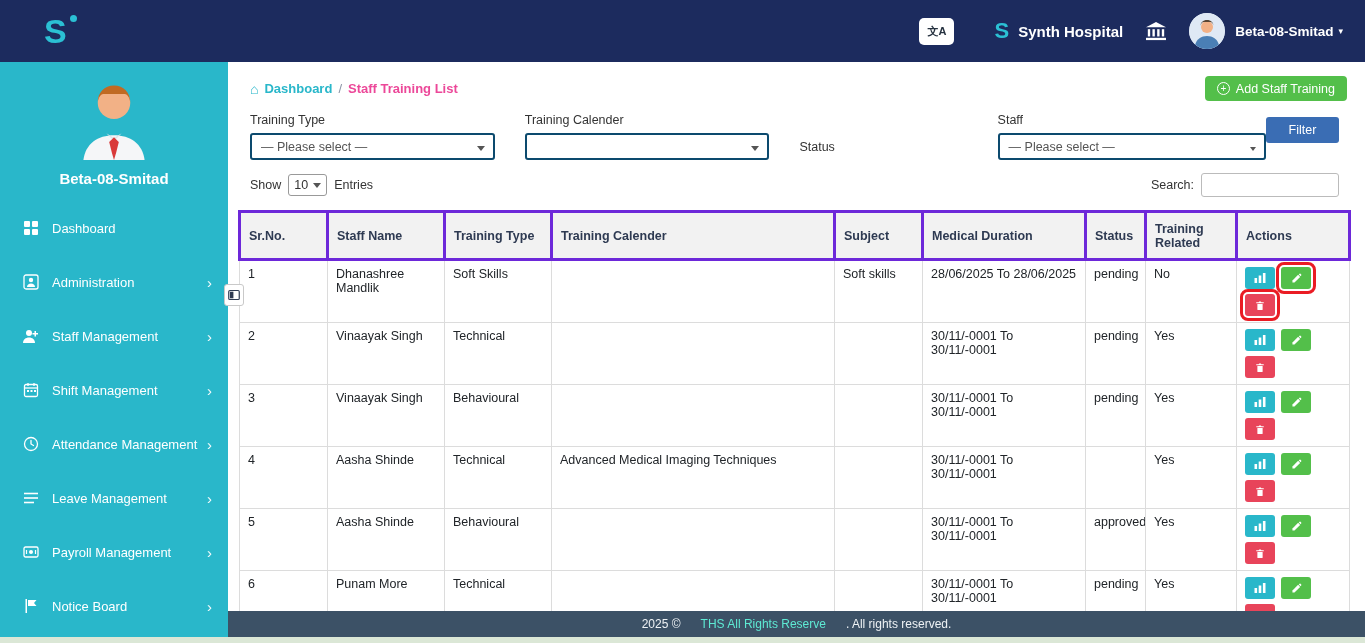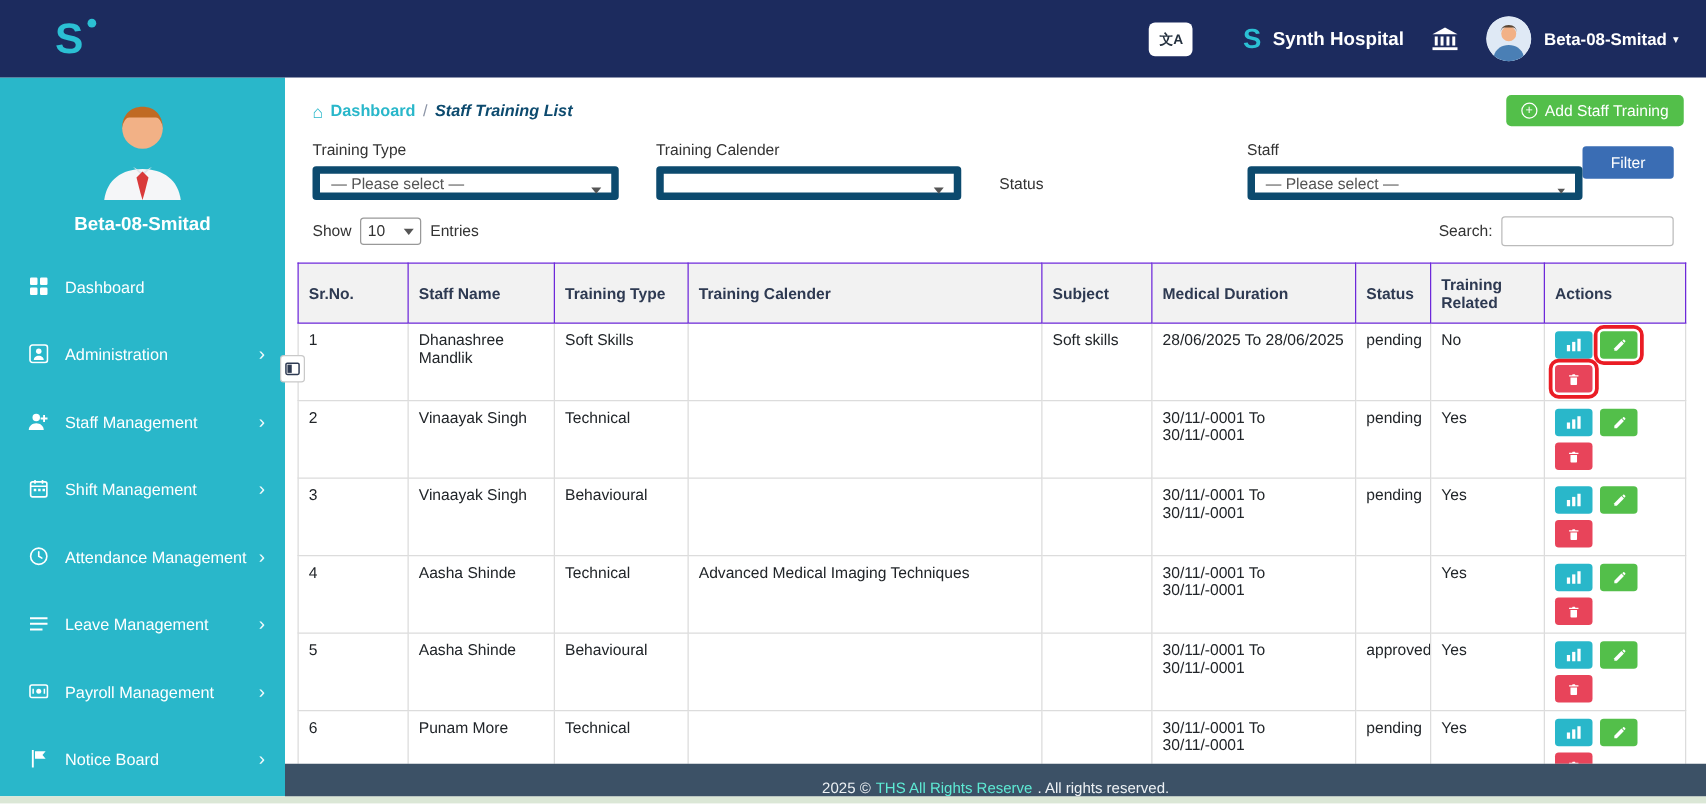--- a/index.html
+++ b/index.html
@@ -34,67 +34,67 @@
   .s-icon svg { display:block; }
   .chev { margin-left:auto; font-size:15px; opacity:.95; line-height:1; }
 
   
   .main { position:absolute; left:228px; top:62px; right:0; height:549px; background:#fff; overflow:hidden; }
   .crumb-row { display:flex; align-items:center; padding:14px 18px 8px 22px; }
   .breadcrumb { font-size:13px; display:flex; align-items:center; gap:6px; }
   .bc-home { color:#29b7ca; font-size:14px; }
   .bc-link { color:#29b7ca; font-weight:bold; cursor:pointer; }
   .bc-sep { color:#8a93a5; }
-  .bc-current { color:#0c4a6e; font-weight:bold;font-style:italic; }
+  .bc-current { color:#ec4899; font-weight:bold; }
   .add-btn { margin-left:auto; background:#53bf4a; color:#fff; border:none; border-radius:4px;
              height:25px; padding:0 12px; font-size:12.5px; display:flex; align-items:center; gap:6px;
              cursor:pointer; font-family:inherit; }
   .add-btn .plus { width:13px; height:13px; border:1px solid #fff; border-radius:50%; display:flex;
                    align-items:center; justify-content:center; font-size:10px; line-height:1; }
 
   .filters { display:flex; align-items:flex-end; padding:4px 26px 0 22px; }
   .fgroup { display:flex; flex-direction:column; }
   .flabel { font-size:12.5px; color:#333; margin-bottom:6px; }
-  .fselect { height:27px; border:6px solid #0c4a6e; border-radius:3px; background:#fff; font-size:12.5px;
+  .fselect { height:27px; border:2px solid #0c4a6e; border-radius:3px; background:#fff; font-size:12.5px;
              color:#555; display:flex; align-items:center; padding:0 22px 0 9px; position:relative; cursor:pointer; }
   .arrow-down { position:absolute; right:8px; top:11px; width:0; height:0;
                 border-left:4px solid transparent; border-right:4px solid transparent; border-top:5px solid #555; }
   .arrow-sm { border-left-width:3.5px; border-right-width:3.5px; border-top-width:4.5px; top:12px; }
   .w1 { width:248px; margin-right:30px; }
   .w2 { width:248px; margin-right:30px; }
   .w3 { width:140px; margin-right:28px; }
   .w4 { width:272px;margin-left:32px; }
   .filter-btn { margin-left:auto; width:74px; height:26px; background:#3a6db4; color:#fff; border:none;
                 border-radius:3px; font-size:12.5px; cursor:pointer; font-family:inherit; margin-bottom:17px; }
 
   .controls { display:flex; align-items:center; padding:13px 26px 0 22px; font-size:12.5px; color:#333; }
   .show-select { display:inline-flex; align-items:center; border:1px solid #999; border-radius:3px;
-                 height:22px; padding:0 28px 0 5px; margin:0 7px; position:relative; cursor:pointer; background:#fff; }
+                 height:22px; padding:0 18px 0 5px; margin:0 7px; position:relative; cursor:pointer; background:#fff; }
   .show-select .arrow-down { right:5px; top:8px; }
   .search-wrap { margin-left:auto; display:flex; align-items:center; gap:7px; }
   .search-input { width:138px; height:24px; border:1px solid #bbb; border-radius:3px; padding:0 6px;
                   font-size:12.5px; font-family:inherit; outline:none; }
 
   .table-wrap { margin:13px 17px 0 10px; }
   table { border-collapse:collapse; table-layout:fixed; width:1110px; }
-  th { background:#f2f2f2; border:1px solid #6d28d9; font-size:12.5px; color:#2e3a52; text-align:left;
+  th { background:#f2f2f2; border:3px solid #6d28d9; font-size:12.5px; color:#2e3a52; text-align:left;
        padding:7px 8px; vertical-align:middle; height:48px; font-weight:bold; }
   td { border:1px solid #dcdcdc; font-size:12.5px; color:#212529; padding:6px 8px;
        vertical-align:top; height:46px; overflow:hidden; }
   .actions { display:grid; grid-template-columns:30px 30px; gap:5px 6px; width:66px; }
   .abtn { width:30px; height:22px; border-radius:3px; display:flex; align-items:center;
           justify-content:center; cursor:pointer; }
   .abtn.view { background:#29b7ca; }
   .abtn.edit { background:#53bf4a; }
   .abtn.del  { background:#e8445a; grid-column:1; }
   .ann { outline:3px solid #ea1c24; outline-offset:2px; }
 
   
   .footer { position:absolute; left:228px; right:0; bottom:6px; height:26px; background:#3c5166;
-            color:#eef2f5; display:flex; align-items:flex-end; justify-content:center; font-size:12px; gap:4px; z-index:8; }
+            color:#eef2f5; display:flex; align-items:center; justify-content:center; font-size:12px; gap:20px; z-index:8; }
   .footer-link { color:#5eead4; cursor:pointer; }
   .bottom-strip { position:absolute; left:0; right:0; bottom:0; height:6px; background:#dbe7d6; }
 
   .panel-toggle { position:absolute; left:224px; top:284px; width:20px; height:22px; background:#fff;
                   border:1px solid #c9c9c9; border-radius:3px; display:flex; align-items:center;
                   justify-content:center; cursor:pointer; z-index:6; padding:0; }
 </style>
 </head>
 <body>
 

